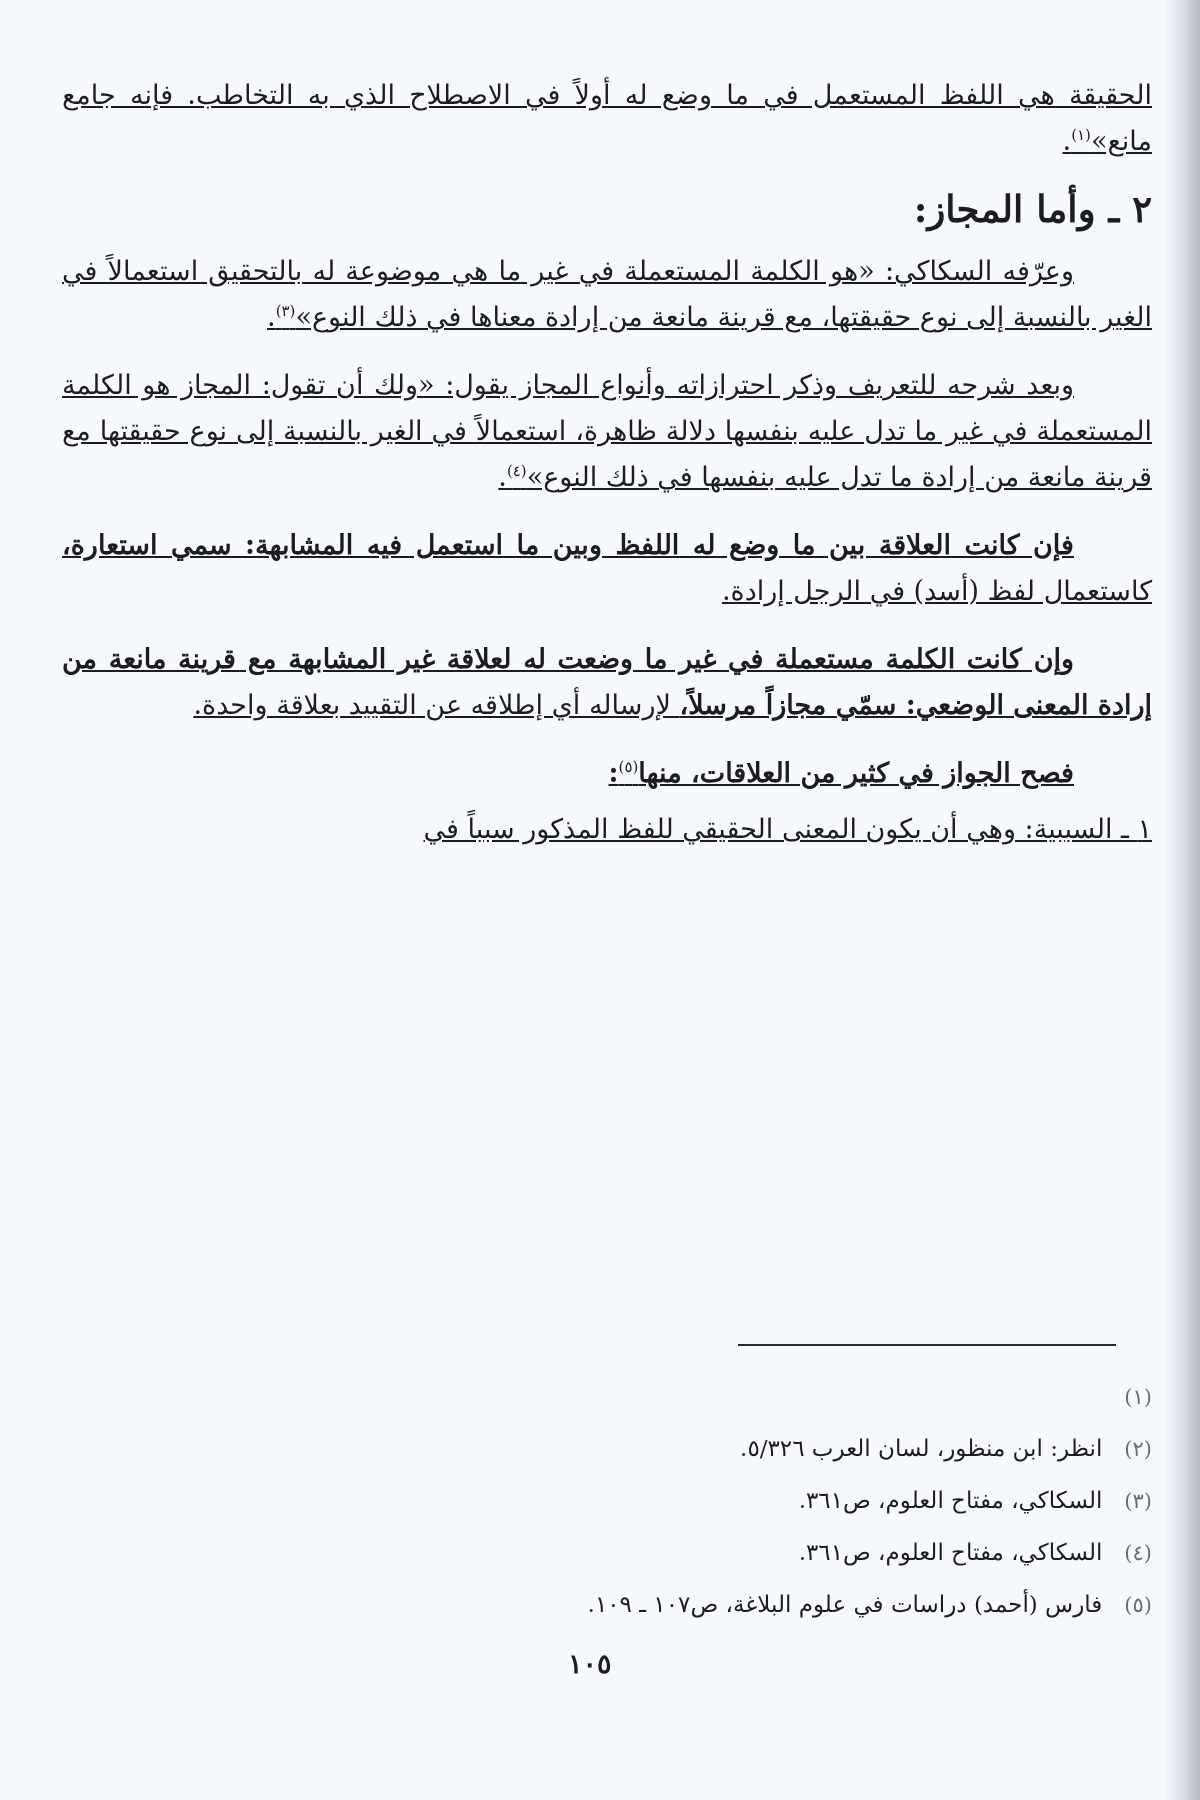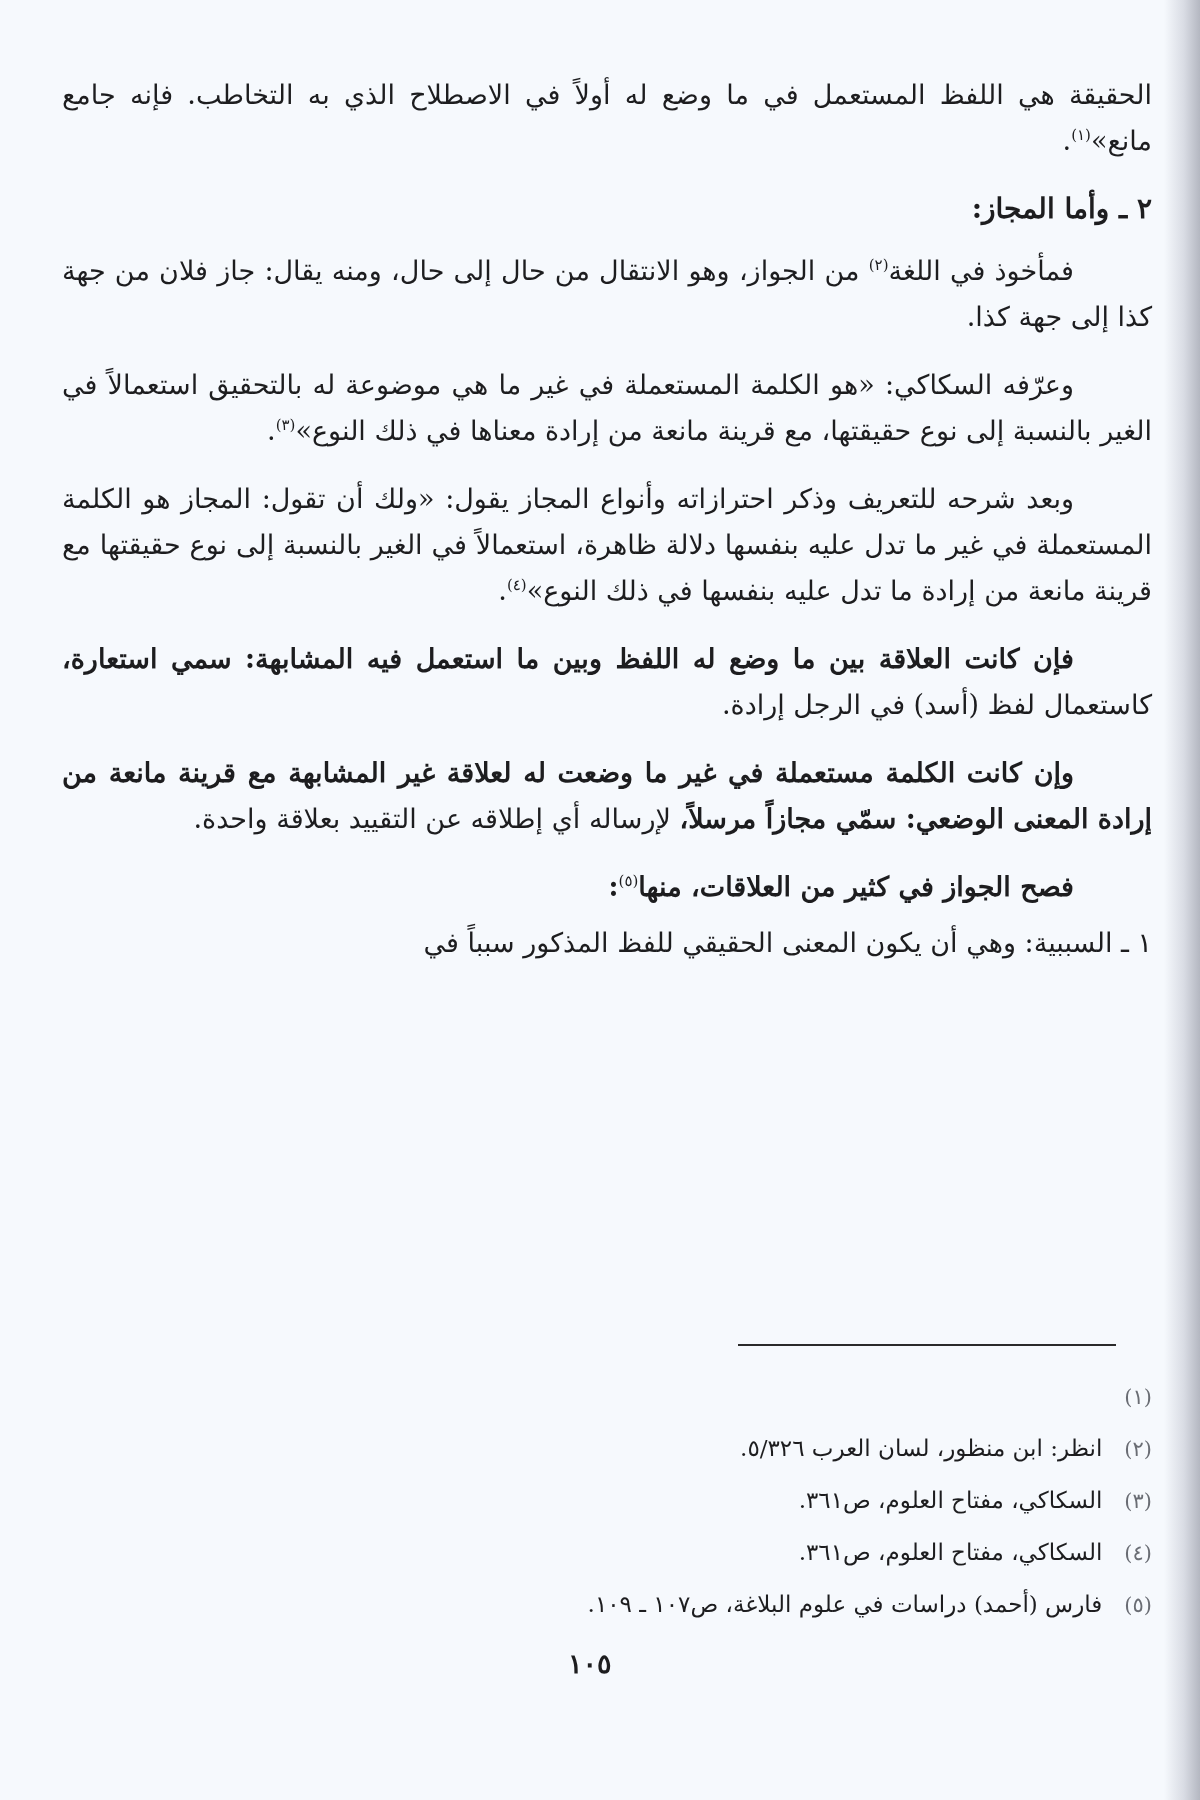--- a/index.html
+++ b/index.html
@@ -13,25 +13,25 @@
     .edge-shadow {
       position: absolute; top: 0; right: 0; width: 36px; height: 1800px;
       background: linear-gradient(to right, rgba(246,249,253,0) 0%, #d9dce4 55%, #b4b7c1 100%);
     }
     .page {
       position: absolute; left: 62px; top: 72px; width: 1090px;
       direction: rtl; text-align: justify;
     }
     p {
       margin: 0 0 22px 0;
-      font-size: 27px; line-height: 46px;
+      font-size: 27px; line-height: 46px; text-decoration: underline;
     }
     p.indent { text-indent: 78px; }
     h2 {
-      margin: 0 0 16px 0; font-size: 28px; line-height: 46px; font-weight: bold;
+      margin: 0 0 16px 0; font-size: 37px; line-height: 46px; font-weight: bold;
     }
     sup { font-size: 15px; line-height: 0; vertical-align: super; }
     .fn-rule {
       position: absolute; top: 1344px; left: 738px; width: 378px; height: 2px;
       background: #2a2a2a;
     }
     .footnotes {
       position: absolute; top: 1372px; right: 48px; width: 1000px;
       direction: rtl;
     }
@@ -49,23 +49,20 @@
 
 <div class="edge-shadow"></div>
 
 <div class="page">
   <p>
     <span>الحقيقة هي اللفظ المستعمل في ما وضع له أولاً في الاصطلاح الذي به التخاطب. فإنه جامع مانع»</span><sup>(١)</sup><span>.</span>
   </p>
 
   <h2>٢ ـ وأما المجاز:</h2>
 
-  <p class="indent">
-    <span>فمأخوذ في اللغة</span><sup>(٢)</sup><span> من الجواز، وهو الانتقال من حال إلى حال، ومنه يقال: جاز فلان من جهة كذا إلى جهة كذا.</span>
-  </p>
 
   <p class="indent">
     <span>وعرّفه السكاكي: «هو الكلمة المستعملة في غير ما هي موضوعة له بالتحقيق استعمالاً في الغير بالنسبة إلى نوع حقيقتها، مع قرينة مانعة من إرادة معناها في ذلك النوع»</span><sup>(٣)</sup><span>.</span>
   </p>
 
   <p class="indent">
     <span>وبعد شرحه للتعريف وذكر احترازاته وأنواع المجاز يقول: «ولك أن تقول: المجاز هو الكلمة المستعملة في غير ما تدل عليه بنفسها دلالة ظاهرة، استعمالاً في الغير بالنسبة إلى نوع حقيقتها مع قرينة مانعة من إرادة ما تدل عليه بنفسها في ذلك النوع»</span><sup>(٤)</sup><span>.</span>
   </p>
 
   <p class="indent">

